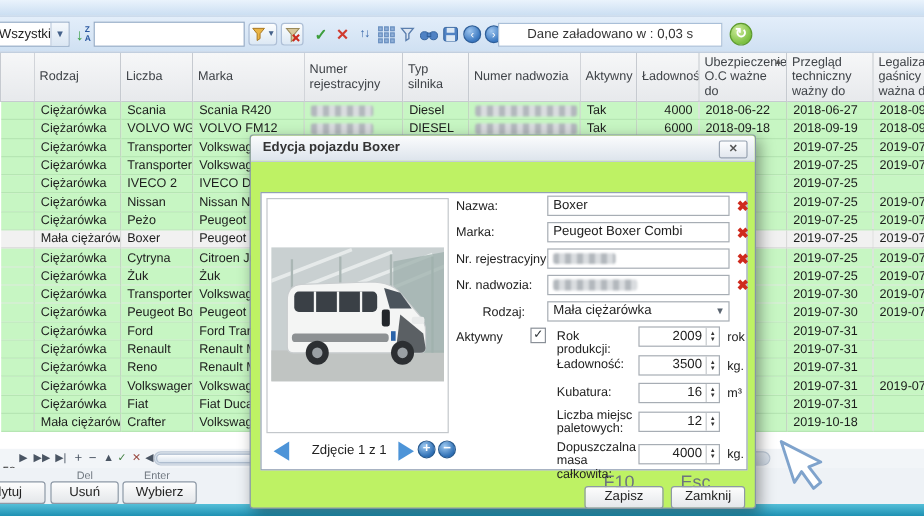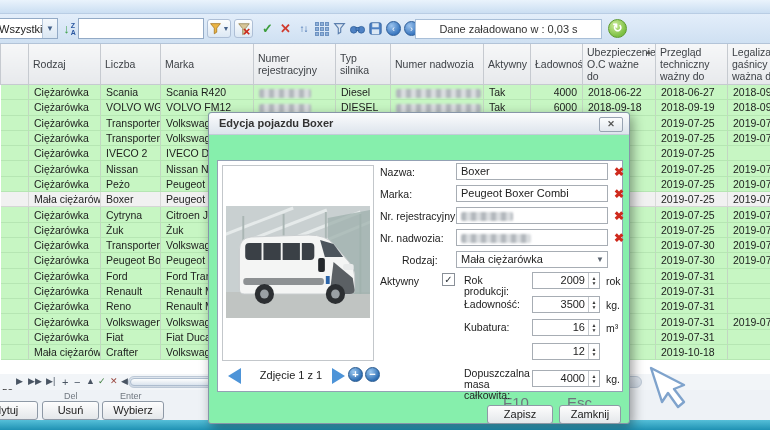--- a/index.html
+++ b/index.html
@@ -68,21 +68,21 @@
     background:linear-gradient(#fdfefe,#dbe4ee); border:1px solid #aebdcf; }
   .btn-row { position:absolute; left:0; top:390px; width:770px; height:30px; background:#eef2f6; }
   .key-label { position:absolute; top:1px; font-size:9px; color:#707880; }
   .push-btn { position:absolute; top:11px; height:19px; border:1px solid #8e99a6; border-radius:3px;
     background:linear-gradient(#fdfdfd,#e4e7ea); text-align:center; font-size:11px; color:#222; line-height:17px; }
   .bottom-band { position:absolute; left:0; top:420px; width:770px; height:10px;
     background:linear-gradient(#55bfd8,#1f91b3); }
 
   
   .dialog { position:absolute; left:208px; top:112px; width:422px; height:312px;
-    background:#86efac; border:1px solid #8795a8; border-radius:3px;
+    background:#bef264; border:1px solid #8795a8; border-radius:3px;
     box-shadow:3px 4px 12px rgba(0,0,0,.38); }
   .dlg-title { position:absolute; left:0; top:0; right:0; height:22px; border-radius:3px 3px 0 0;
     background:linear-gradient(#fbfcfd,#dde4ec); border-bottom:1px solid #c3ccd8;
     font-weight:bold; color:#333; line-height:21px; padding-left:10px; }
   .dlg-close { position:absolute; right:6px; top:4px; width:24px; height:15px; border:1px solid #98a3b2;
     border-radius:2px; background:linear-gradient(#fcfdfe,#e2e7ee); color:#555; font-size:9px;
     line-height:13px; text-align:center; font-weight:bold; }
   .tabs { position:absolute; left:8px; top:26px; height:21px; }
   .tab { display:inline-block; padding:3px 9px; border:1px solid #93a1b4; border-bottom:none;
     border-radius:3px 3px 0 0; background:linear-gradient(#eceff3,#d7dde5); margin-right:2px;
@@ -669,20 +669,21 @@
       <span class="sp-label" style="top:161px;">Kubatura:</span>
       <div class="spinner" style="top:158px;">
         <span class="val">16</span>
         <span class="arrows">
             <span>▲</span>
             <span>▼</span>
           </span>
       </div>
       <span class="unit" style="top:161px;">m³</span>
 
+      <span class="sp-label" style="top:180px;">Liczba miejsc paletowych:</span>
       <div class="spinner" style="top:182px;">
         <span class="val">12</span>
         <span class="arrows">
             <span>▲</span>
             <span>▼</span>
           </span>
       </div>
 
       <span class="sp-label" style="top:207px;">Dopuszczalna masa całkowita:</span>
       <div class="spinner" style="top:209px;">

